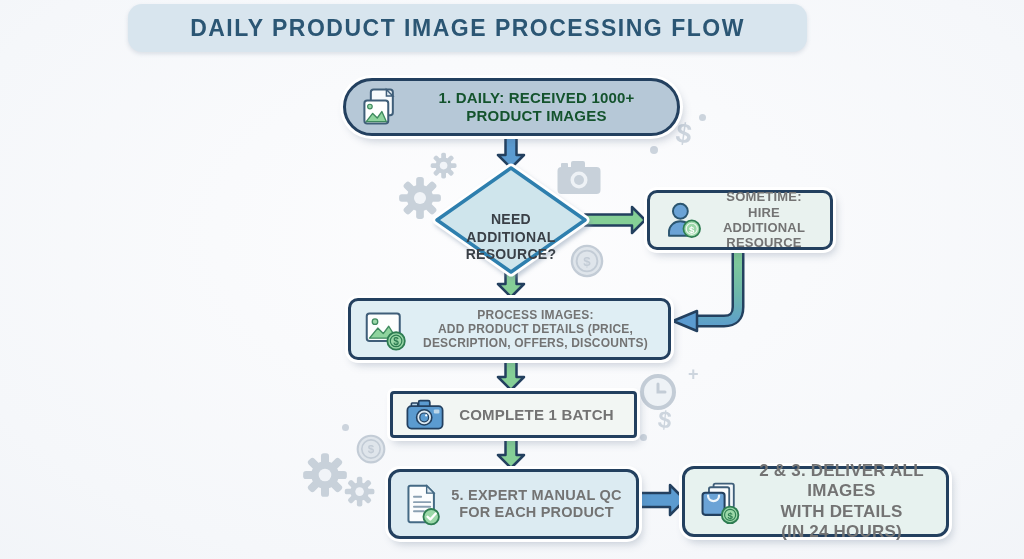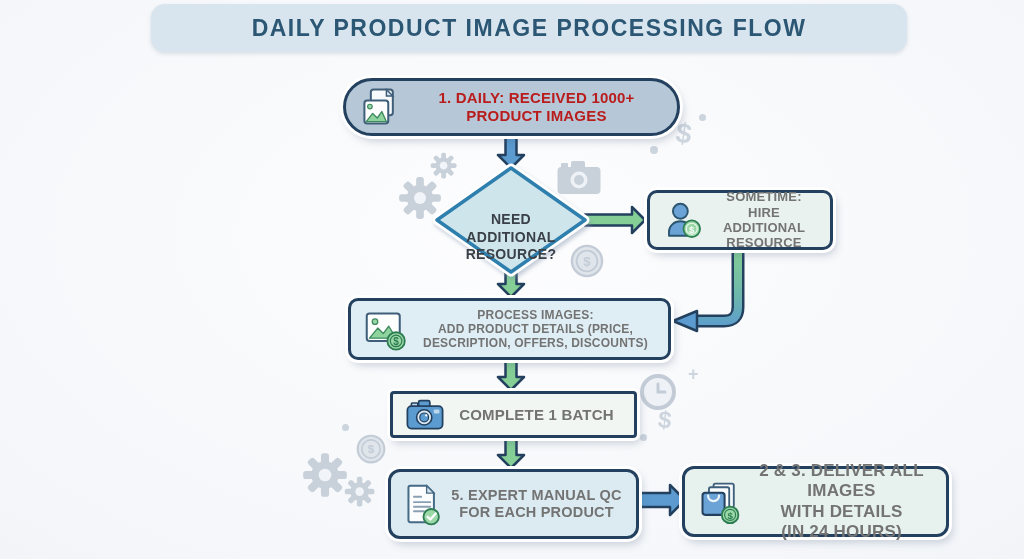--- a/index.html
+++ b/index.html
@@ -3,39 +3,39 @@
 <meta charset="utf-8">
 <style>
   html,body{margin:0;padding:0;background:#e9edf3;}
   .stage{
     position:relative;width:1024px;height:559px;overflow:hidden;
     font-family:"Liberation Sans",sans-serif;
     background:radial-gradient(120% 130% at 50% 42%, #fdfdfe 0%, #f5f7fa 48%, #e9edf3 100%);
   }
   
   .header{
-    position:absolute;left:128px;top:4px;width:756px;height:48px;
+    position:absolute;left:128px;top:4px;width:679px;height:48px;
     background:#d8e5ee;border-radius:14px;
     box-shadow:0 2px 4px rgba(90,110,140,.18);
-    display:flex;align-items:center;justify-content:center;margin-left:23px;
+    display:flex;align-items:center;justify-content:center;
   }
   .title{
     font-size:23px;font-weight:bold;color:#2b5674;letter-spacing:1.5px;
   }
   
   .node{
     position:absolute;display:flex;align-items:center;
     border:3px solid #23405f;
     box-shadow:0 0 0 3px #ffffff, 3px 5px 8px rgba(70,90,120,.28);
     box-sizing:border-box;z-index:3;
   }
   .node .icon{flex:0 0 auto;display:flex;align-items:center;justify-content:center;margin-left:12px;}
   .ntext{flex:1 1 auto;text-align:center;color:#737373;font-weight:bold;line-height:1.18;letter-spacing:.2px;padding:0 10px 0 4px;}
   .pill{left:343px;top:78px;width:337px;height:58px;border-radius:29px;background:#b6c8d7;}
-  .pill .ntext{font-size:15px;color:#b91c1c;}
+  .pill .ntext{font-size:15px;color:#14532d;}
   .hire{left:647px;top:190px;width:186px;height:60px;border-radius:10px;background:#e9f2ef;}
   .hire .ntext{font-size:13px;}
   .process{left:348px;top:298px;width:323px;height:62px;border-radius:10px;background:#dfeef4;}
   .process .ntext{font-size:12px;}
   .batch{left:390px;top:391px;width:247px;height:47px;border-radius:4px;background:#f2f6f3;}
   .batch .ntext{font-size:15px;}
   .qc{left:388px;top:469px;width:251px;height:70px;border-radius:12px;background:#dcebf2;}
   .qc .ntext{font-size:14.5px;}
   .deliver{left:682px;top:466px;width:267px;height:71px;border-radius:12px;background:#e7f2ef;}
   .deliver .ntext{font-size:17px;}

